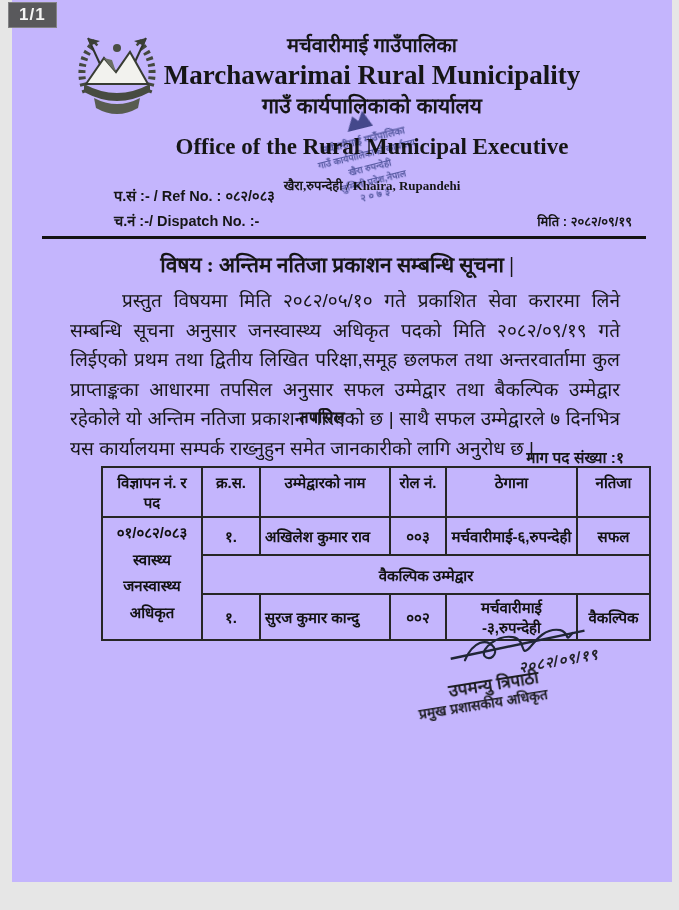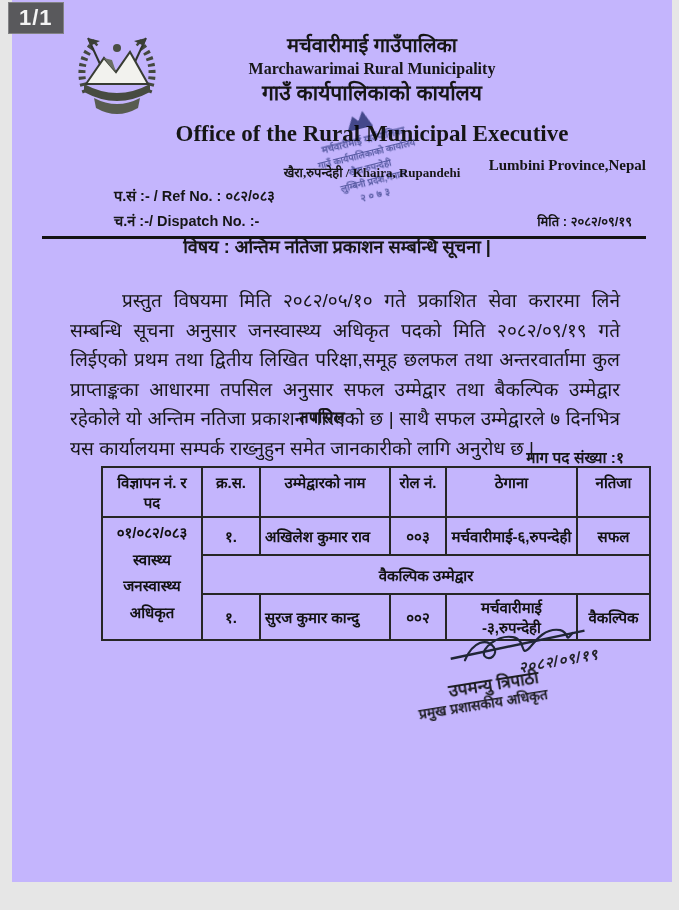--- a/index.html
+++ b/index.html
@@ -9,49 +9,49 @@
     font-family:"Liberation Sans","DejaVu Sans",sans-serif;
     color:#161616;
   }
   .photo{
     position:absolute;left:12px;top:0;width:660px;height:882px;
     background:#c4b5fd;
   }
   .page-badge{
     position:absolute;left:8px;top:2px;z-index:30;
     background:#59595c;color:#f4f4f4;border-radius:0;
-    padding:3px 11px;font-size:22px;font-weight:bold;letter-spacing:1px;
+    padding:3px 11px;font-size:17px;font-weight:bold;letter-spacing:1px;
     box-shadow:0 0 0 1px rgba(255,255,255,.25) inset;
   }
   
   .emblem{position:absolute;left:62px;top:30px;width:86px;height:94px;}
   .head-center{position:absolute;left:140px;top:34px;width:440px;text-align:center;line-height:1.18;}
   .np-title{font-size:20px;font-weight:bold;}
-  .en-title{font-size:16px;font-weight:bold;font-family:"Liberation Serif","DejaVu Serif",serif;margin-top:2px;}
+  .en-title{font-size:27px;font-weight:bold;font-family:"Liberation Serif","DejaVu Serif",serif;margin-top:2px;}
   .np-office{font-size:21px;font-weight:bold;margin-top:3px;}
   .en-office{font-size:23px;font-weight:bold;font-family:Liberation Serif, serif;margin-top:14px;}
   .addr-line{font-size:13px;font-weight:bold;font-family:"Liberation Serif","DejaVu Serif",serif;margin-top:18px;}
   .province{position:absolute;right:26px;top:156px;text-align:center;line-height:1.3;}
   .province .np{font-size:13px;font-weight:bold;}
   .province .en{font-size:15px;font-weight:bold;font-family:"Liberation Serif","DejaVu Serif",serif;}
   .refs{position:absolute;left:74px;top:184px;line-height:25px;font-size:14.5px;font-weight:bold;margin-left:28px;}
   .date-line{position:absolute;right:40px;top:212px;font-size:13px;font-weight:bold;}
   .rule{position:absolute;left:30px;right:26px;top:236px;height:2.5px;background:#141414;}
   
   .stamp{
     position:absolute;left:280px;top:108px;width:150px;z-index:5;
     transform:rotate(-14deg);color:#556592;opacity:.85;text-align:center;
     mix-blend-mode:multiply;line-height:14px;filter:blur(.3px);
   }
   .stamp .s-emblem{width:30px;height:22px;margin:0 auto 1px auto;}
   .stamp .s1{font-size:10px;font-weight:bold;}
   .stamp .s2,.stamp .s3,.stamp .s4{font-size:9.5px;font-weight:bold;}
   .stamp .s5{font-size:10px;font-weight:bold;letter-spacing:3px;}
   
-  .subject{position:absolute;left:0;right:10px;top:234px;text-align:center;font-size:18px;font-weight:bold;}
+  .subject{position:absolute;left:0;right:10px;top:250px;text-align:center;font-size:21px;font-weight:bold;font-family:Liberation Serif, serif;}
   .body-par{
     position:absolute;left:58px;right:52px;top:286px;
     font-size:19px;line-height:29.5px;text-align:justify;text-indent:52px;font-weight:500;
   }
   .tapasil{position:absolute;left:0;right:30px;top:405px;text-align:center;font-size:16.5px;font-weight:bold;}
   .demand{position:absolute;right:48px;top:446px;font-size:15.5px;font-weight:bold;}
   
   table.result{
     position:absolute;left:89px;top:466px;width:548px;
     border-collapse:collapse;table-layout:fixed;
@@ -116,21 +116,20 @@
       <path d="M2,20 L10,6 L15,12 L21,3 L28,20 Z" fill="#3a4a78"></path>
     </svg>
     <div class="s1">मर्चवारीमाई गाउँपालिका</div>
     <div class="s2">गाउँ कार्यपालिकाको कार्यालय</div>
     <div class="s3">खैरा रुपन्देही</div>
     <div class="s4">लुम्बिनी प्रदेश,नेपाल</div>
     <div class="s5">२०७३</div>
   </div>
 
   <div class="province">
-    <div class="en">Lumbini Province,Nepal</div>
   </div>
 
   <div class="refs">
     <div>प.सं :- / Ref No. : ०८२/०८३</div>
     <div>च.नं :-/ Dispatch No. :-</div>
   </div>
   <div class="date-line">मिति : २०८२/०९/१९</div>
 
   <div class="rule"></div>
 

